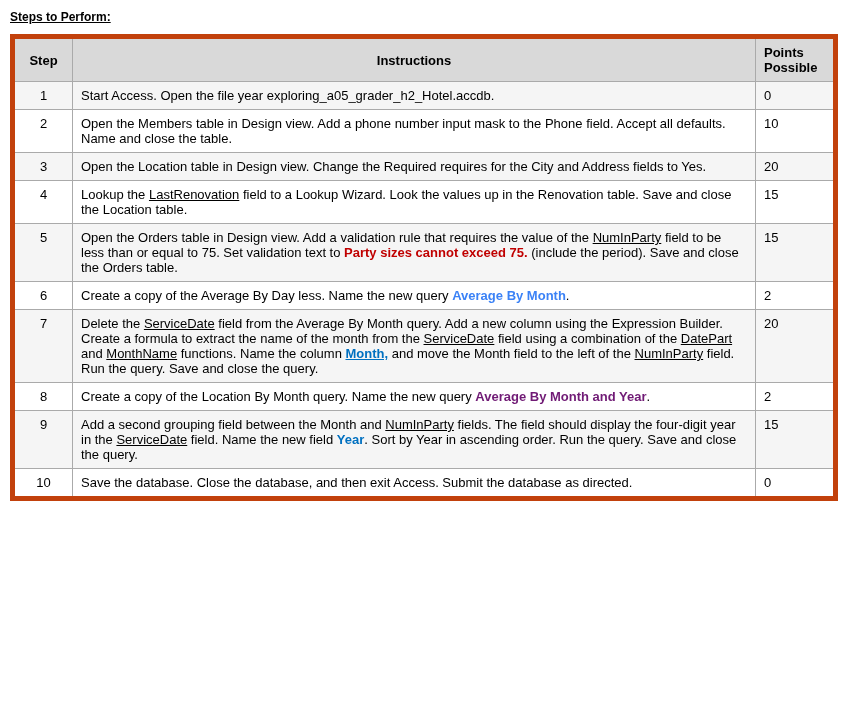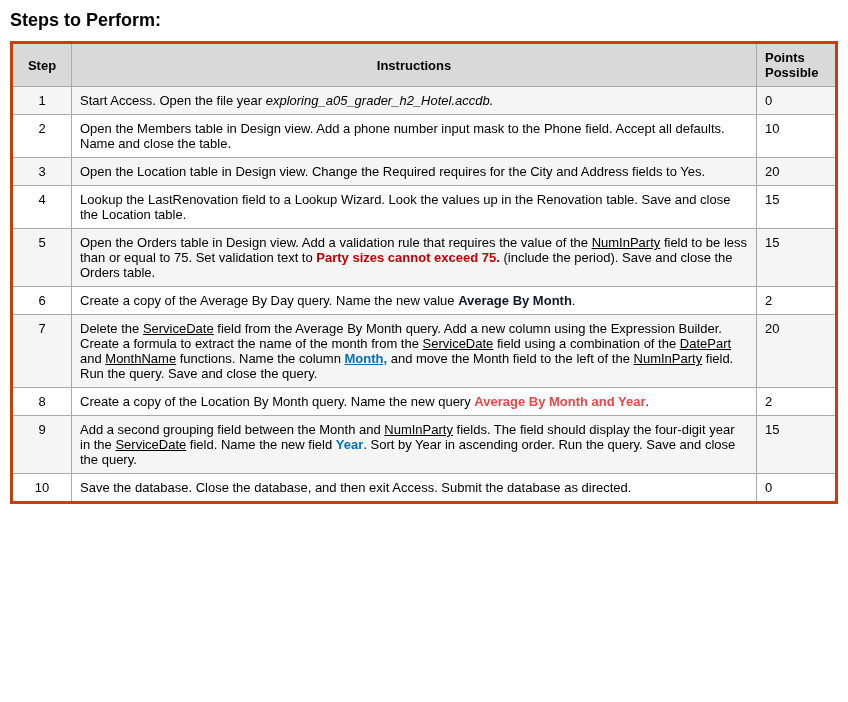--- a/index.html
+++ b/index.html
@@ -9,27 +9,28 @@
     }
     body {
       font-family: Arial, sans-serif;
       font-size: 13px;
       background: #fff;
       color: #000;
       padding: 10px;
     }
     .page-title {
       font-weight: bold;
-      font-size: 18px;
+      font-size: 12px;
       margin-bottom: 10px;
+      text-decoration: underline;
     }
     table {
       width: 100%;
       border-collapse: collapse;
-      border: 3px solid #c2410c;
+      border: 5px solid #c2410c;
     }
     thead tr th {
       background: #d9d9d9;
       border: 1px solid #aaa;
       padding: 6px 8px;
       text-align: center;
       font-weight: bold;
       font-size: 13px;
     }
     tbody tr td {
@@ -64,56 +65,56 @@
   <thead>
     <tr>
       <th class="step-col">Step</th>
       <th class="instructions-col">Instructions</th>
       <th class="points-col">Points<br>Possible</th>
     </tr>
   </thead>
   <tbody id="table-body">
   <tr>
         <td class="step-col">1</td>
-        <td class="instructions-col"><span><span>Start Access. Open the file year </span><span style="font-style: italic;">exploring_a05_grader_h2_Hotel.accdb.</span></span></td>
+        <td class="instructions-col"><span><span>Start Access. Open the file year </span><span style="">exploring_a05_grader_h2_Hotel.accdb.</span></span></td>
         <td class="points-col">0</td>
       </tr>
       <tr>
         <td class="step-col">2</td>
         <td class="instructions-col"><span><span>Open the Members table in Design view. Add a phone number input mask to the Phone field. Accept all defaults. Name and close the table.</span></span></td>
         <td class="points-col">10</td>
       </tr>
       <tr>
         <td class="step-col">3</td>
         <td class="instructions-col"><span><span>Open the Location table in Design view. Change the Required requires for the City and Address fields to Yes.</span></span></td>
         <td class="points-col">20</td>
       </tr>
       <tr>
         <td class="step-col">4</td>
-        <td class="instructions-col"><span><span>Lookup the </span><span style=" text-align: right;">LastRenovation</span><span> field to a Lookup Wizard. Look the values up in the Renovation table. Save and close the Location table.</span></span></td>
+        <td class="instructions-col"><span><span>Lookup the </span><span style="text-decoration: underline; text-align: right;">LastRenovation</span><span> field to a Lookup Wizard. Look the values up in the Renovation table. Save and close the Location table.</span></span></td>
         <td class="points-col">15</td>
       </tr>
       <tr>
         <td class="step-col">5</td>
         <td class="instructions-col"><span><span>Open the Orders table in Design view. Add a validation rule that requires the value of the </span><span style="text-decoration: underline;">NumInParty</span><span> field to be less than or equal to 75. Set validation text to </span><span style="color: rgb(192, 0, 0); font-weight: bold;">Party sizes cannot exceed 75.</span><span> (include the period). Save and close the Orders table.</span></span></td>
         <td class="points-col">15</td>
       </tr>
       <tr>
         <td class="step-col">6</td>
-        <td class="instructions-col"><span><span>Create a copy of the Average By Day query. Name the new value </span><span style="color: #0f172a; font-weight: bold;">Average By Month</span><span>.</span></span></td>
+        <td class="instructions-col"><span><span>Create a copy of the Average By Day less. Name the new query </span><span style="color: #3b82f6; font-weight: bold;">Average By Month</span><span>.</span></span></td>
         <td class="points-col">2</td>
       </tr>
       <tr>
         <td class="step-col">7</td>
         <td class="instructions-col"><span><span>Delete the </span><span style="text-decoration: underline;">ServiceDate</span><span> field from the Average By Month query. Add a new column using the Expression Builder. Create a formula to extract the name of the month from the </span><span style="text-decoration: underline;">ServiceDate</span><span> field using a combination of the </span><span style="text-decoration: underline;">DatePart</span><span> and </span><span style="text-decoration: underline;">MonthName</span><span> functions. Name the column </span><span style="color: rgb(0, 112, 192); font-weight: bold; text-decoration: underline;">Month,</span><span> and move the Month field to the left of the </span><span style="text-decoration: underline;">NumInParty</span><span> field. Run the query. Save and close the query.</span></span></td>
         <td class="points-col">20</td>
       </tr>
       <tr>
         <td class="step-col">8</td>
-        <td class="instructions-col"><span><span>Create a copy of the Location By Month query. Name the new query </span><span style="color: #ef4444; font-weight: bold;">Average By Month and Year</span><span>.</span></span></td>
+        <td class="instructions-col"><span><span>Create a copy of the Location By Month query. Name the new query </span><span style="color: #701a75; font-weight: bold;">Average By Month and Year</span><span>.</span></span></td>
         <td class="points-col">2</td>
       </tr>
       <tr>
         <td class="step-col">9</td>
         <td class="instructions-col"><span><span>Add a second grouping field between the Month and </span><span style="text-decoration: underline;">NumInParty</span><span> fields. The field should display the four-digit year in the </span><span style="text-decoration: underline;">ServiceDate</span><span> field. Name the new field </span><span style="color: rgb(0, 112, 192); font-weight: bold;">Year</span><span>. Sort by Year in ascending order. Run the query. Save and close the query.</span></span></td>
         <td class="points-col">15</td>
       </tr>
       <tr>
         <td class="step-col">10</td>
         <td class="instructions-col"><span><span>Save the database. Close the database, and then exit Access. Submit the database as directed.</span></span></td>

